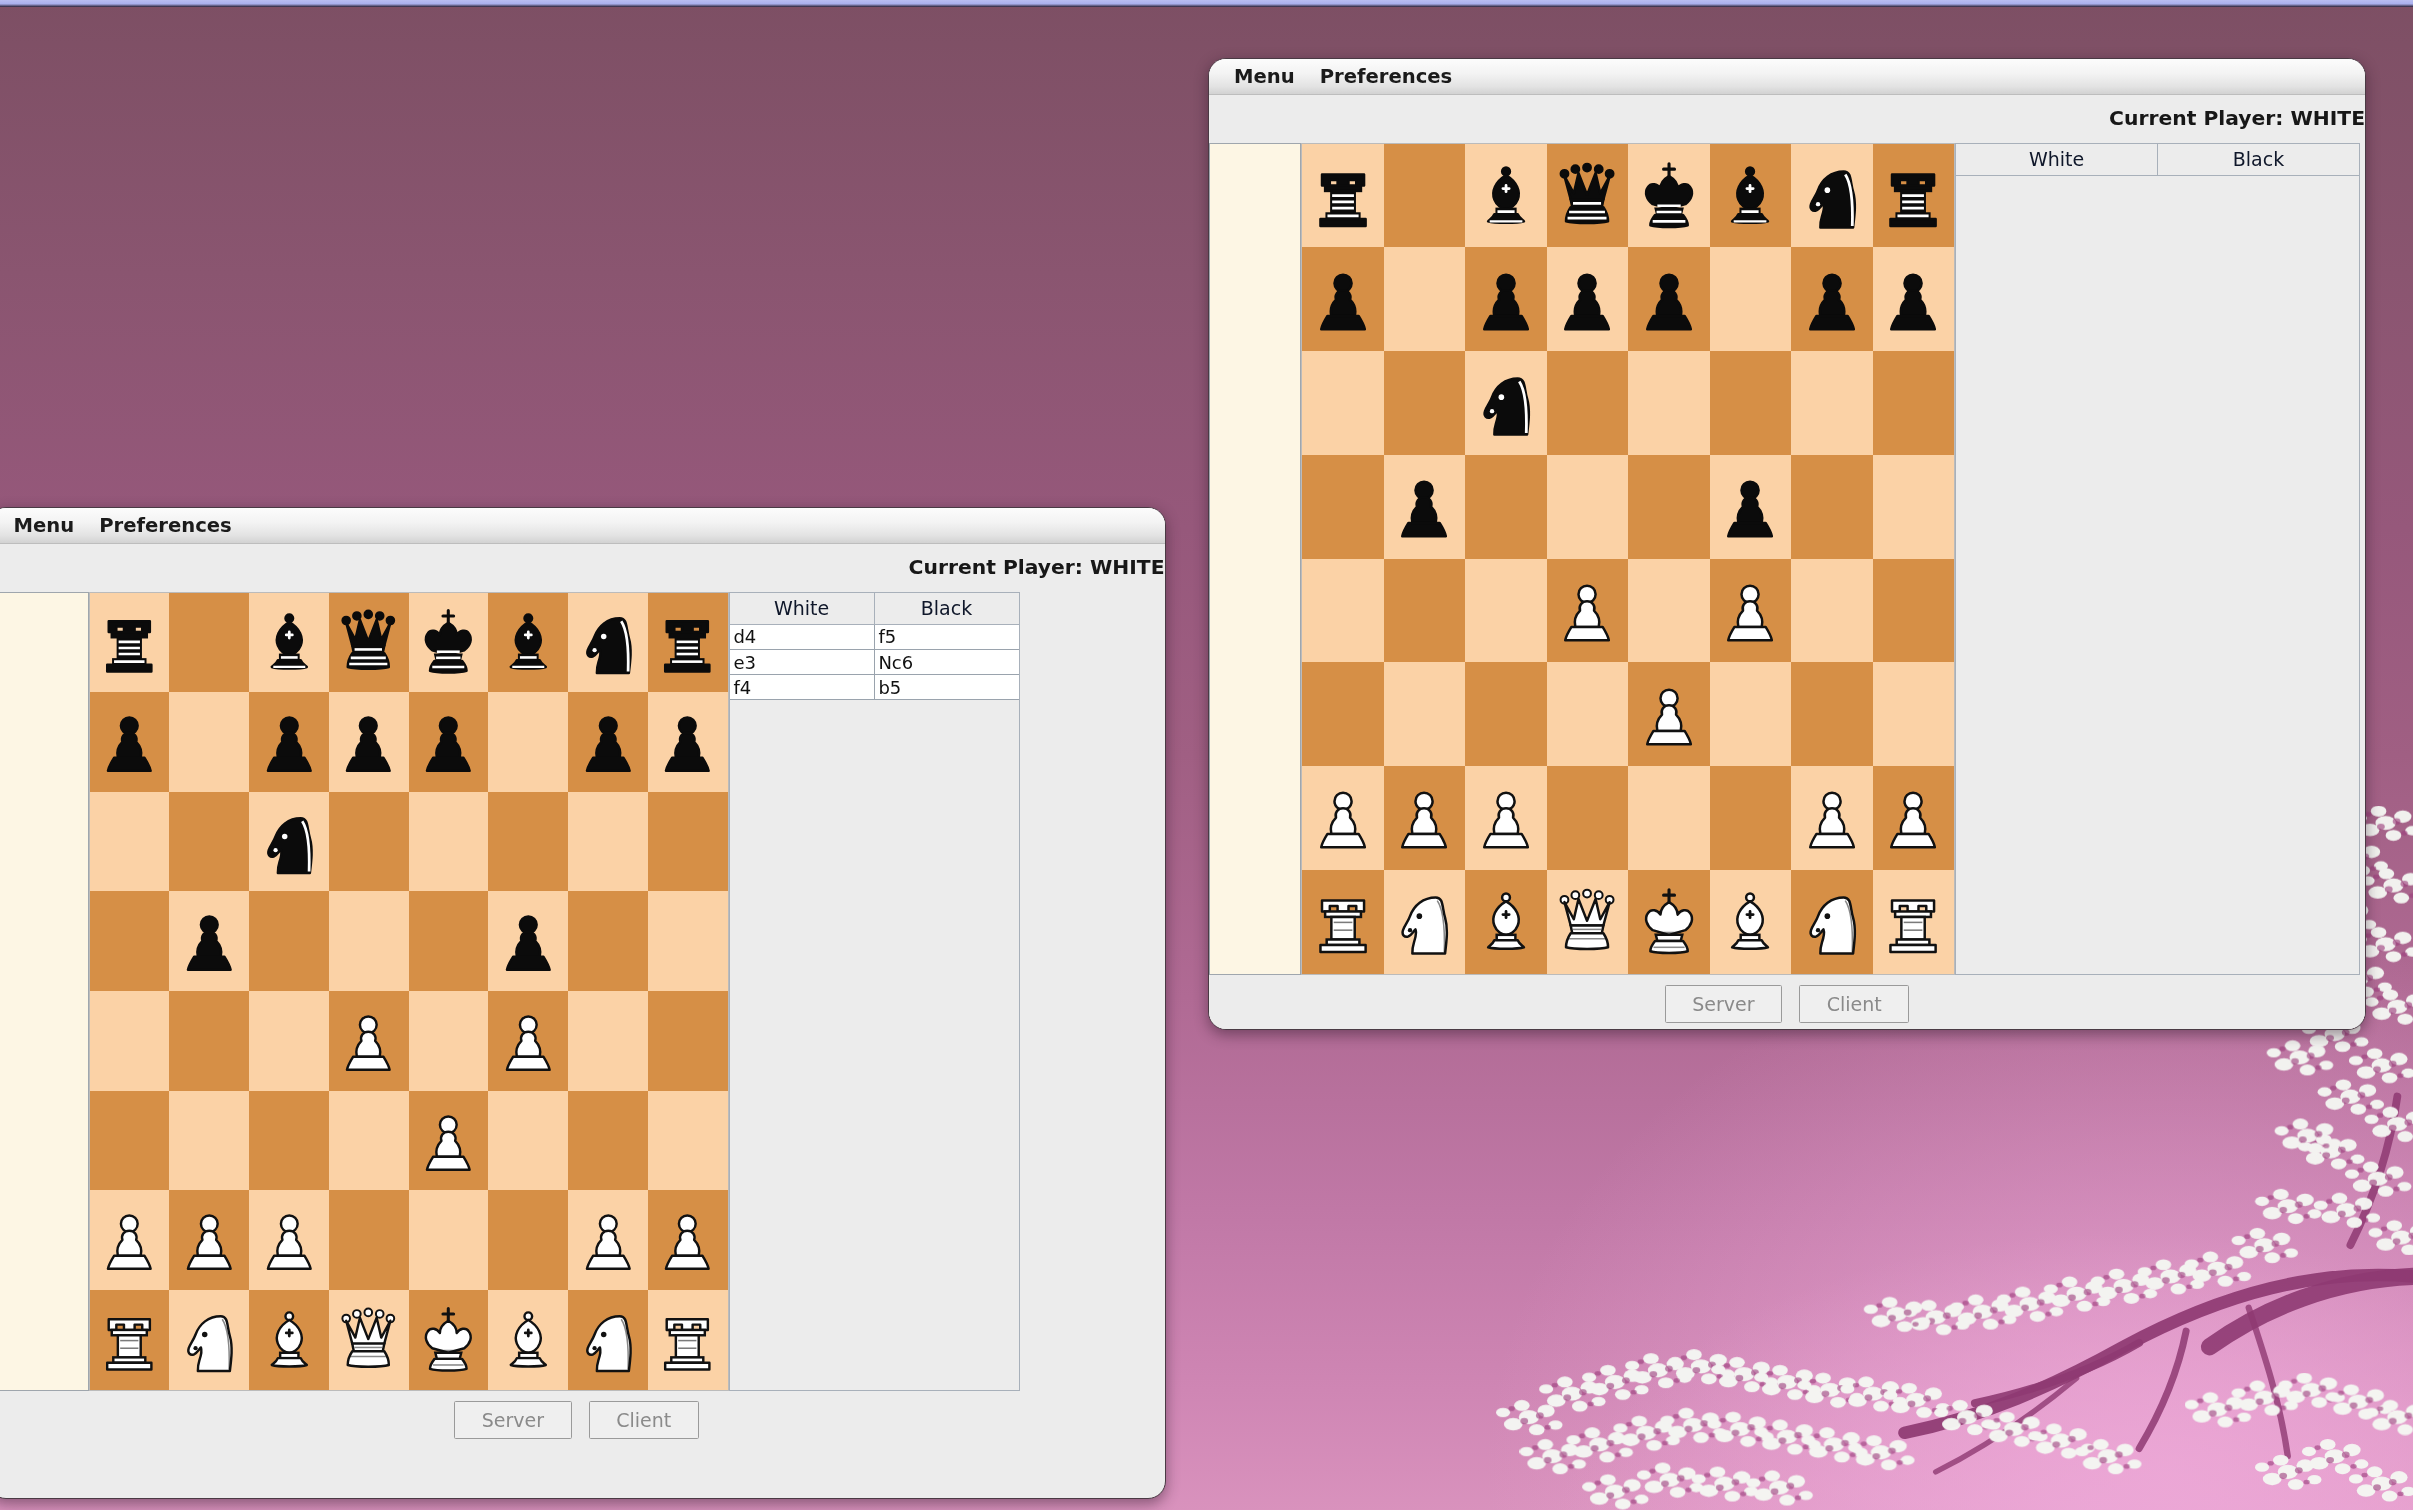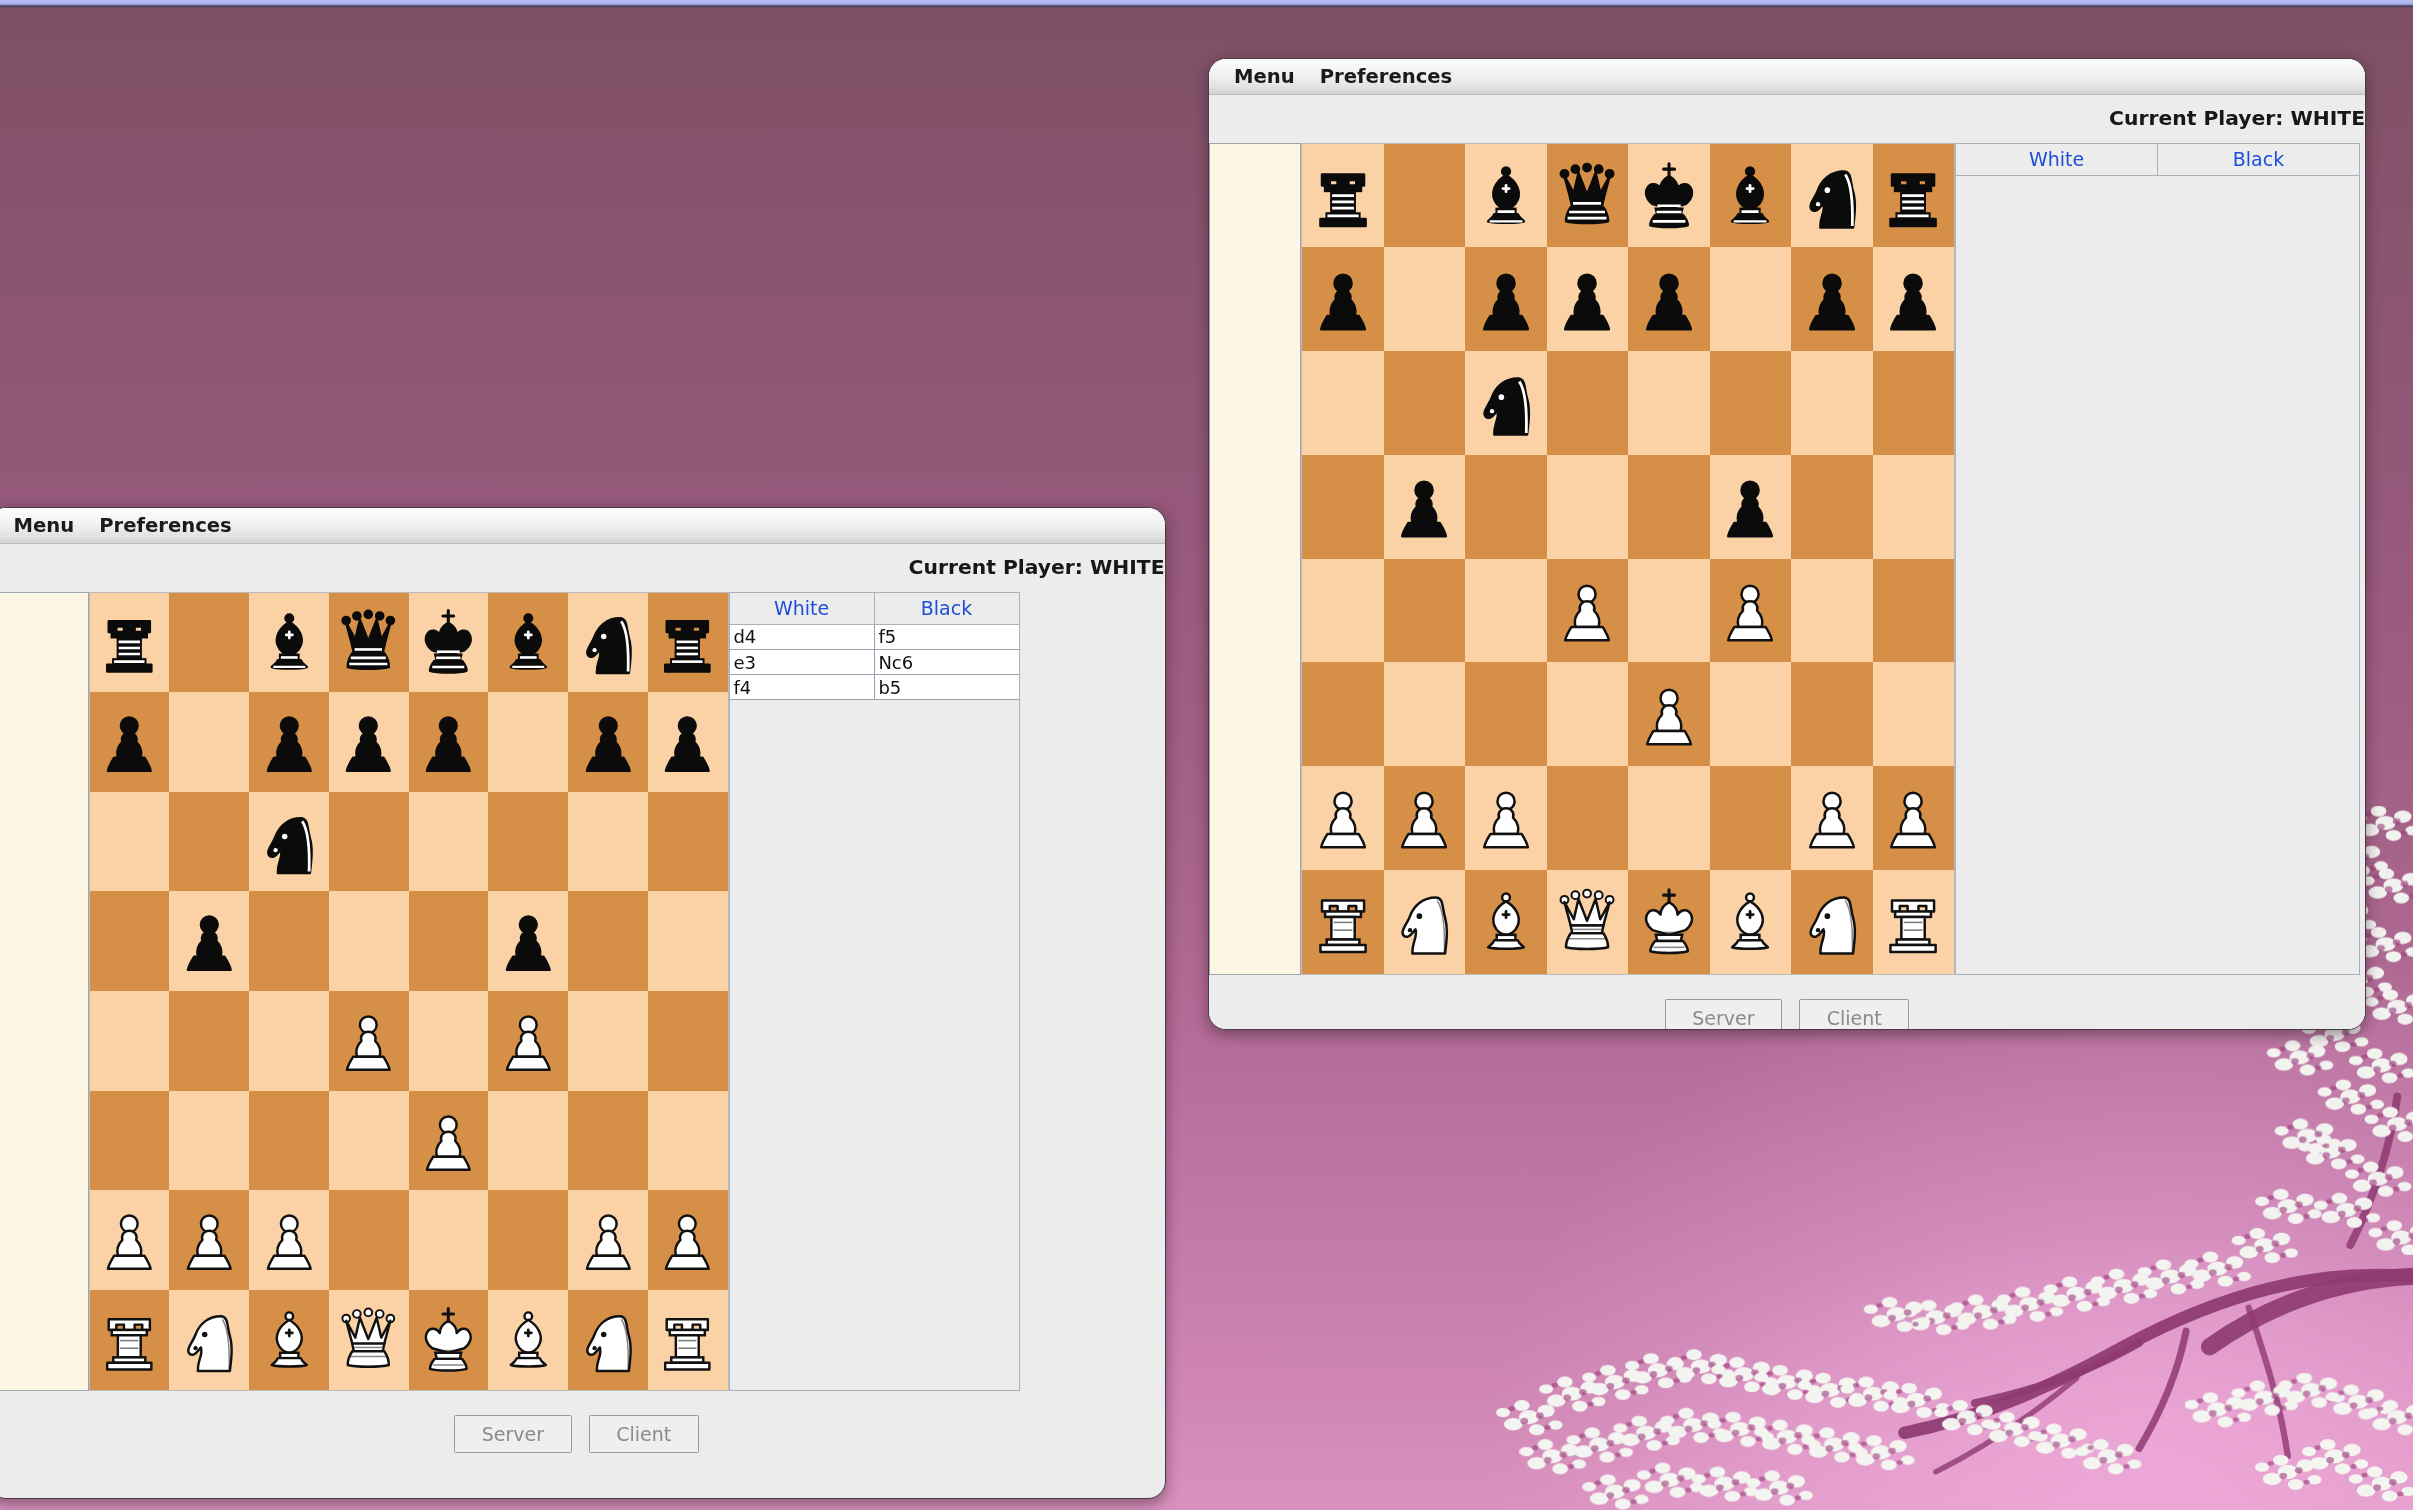--- a/index.html
+++ b/index.html
@@ -75,41 +75,41 @@
 
   
   .movetable{
     background:#ffffff;
     border:0.8px solid #a8b0ba;
     box-sizing:border-box;
     display:flex;flex-direction:column;
   }
   .mt-head{display:flex;background:#ececec;}
   .mt-head .cell{
-    flex:1;text-align:center;font-size:19px;color:#1d4ed8;
+    flex:1;text-align:center;font-size:19px;color:#0f172a;
     padding:4.7px 0;border-right:0.8px solid #a8b0ba;border-bottom:0.8px solid #a8b0ba;
     box-sizing:border-box;
   }
   .mt-head .cell:last-child{border-right:none;}
   .mt-row{display:flex;background:#fff;}
   .mt-row .cell{
     flex:1;font-size:18px;color:#111;
     padding:1.6px 0 1.6px 3.9px;
     border-right:0.8px solid #9aa3ad;border-bottom:0.8px solid #9aa3ad;
     box-sizing:border-box;white-space:nowrap;
   }
   .mt-row .cell:last-child{border-right:none;}
   .mt-fill{flex:1;background:#ececec;}
 
   
   .btnbar{
     background:#ececec;
     display:flex;align-items:flex-start;justify-content:center;
     gap:17px;
-    padding:24px 0 14px 0;
+    padding:10px 0 14px 0;
   }
   .btn{
     background:#efefef;
     border:0.8px solid #9a9a9a;
     color:#8a8a8a;
     font-size:19px;
     padding:7px 26.6px;
     border-radius:1.6px;
     cursor:default;
   }

